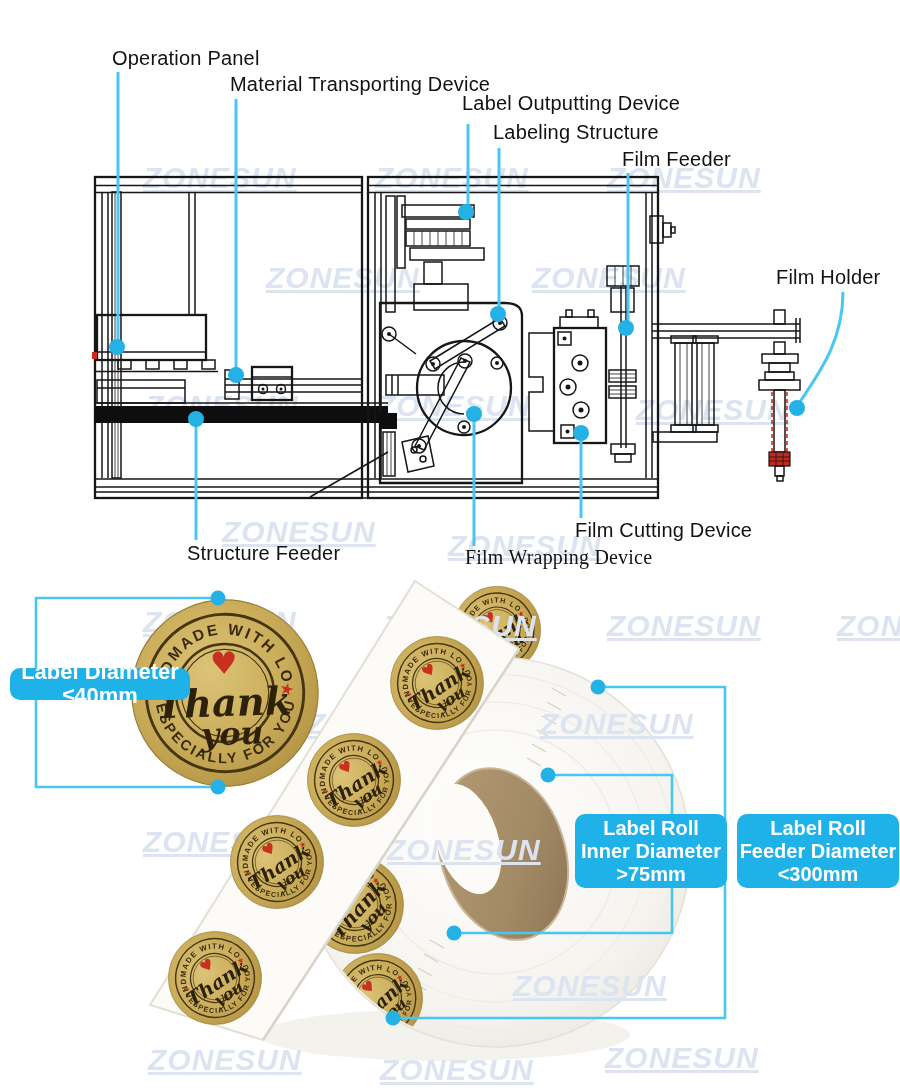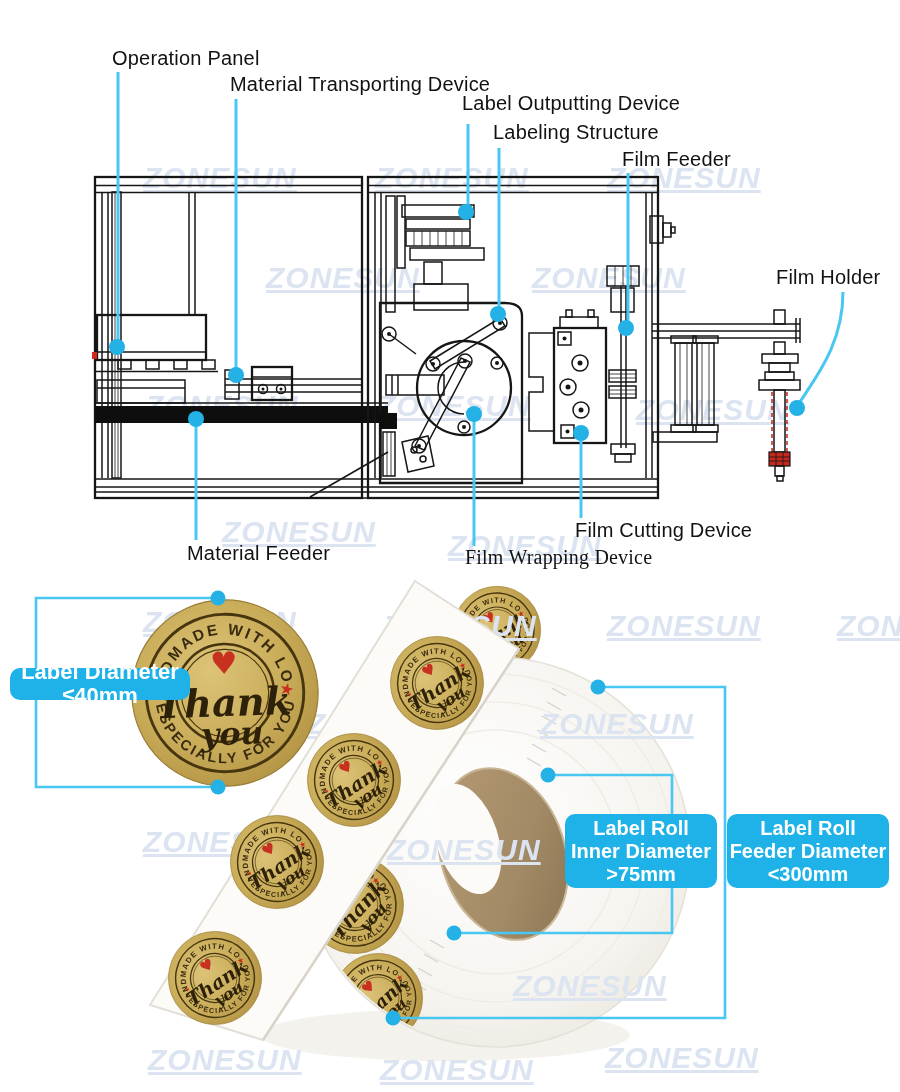--- a/index.html
+++ b/index.html
@@ -4,21 +4,21 @@
 <style>
   html,body{margin:0;padding:0;background:#fff;}
   #stage{position:relative;width:900px;height:1092px;background:#fff;overflow:hidden;
          font-family:"Liberation Sans",sans-serif;}
   #stage svg{position:absolute;left:0;top:0;}
   .mlabel{position:absolute;font-size:20px;color:#121212;white-space:nowrap;letter-spacing:.2px;}
   .spec{position:absolute;background:#1fb2e8;color:#fff;border-radius:10px;
         display:flex;flex-direction:column;justify-content:center;align-items:center;
         text-align:center;font-weight:bold;}
   .spec-large{left:10px;top:668px;width:180px;height:32px;font-size:22px;line-height:24px;}
-  .spec-small{top:814px;width:152px;height:74px;font-size:20px;line-height:23px;}
+  .spec-small{top:814px;width:152px;height:74px;font-size:20px;line-height:23px;margin-left:10px;}
   #spec-inner{left:565px;}
   #spec-outer{left:727px;width:162px;}
   .wm{font-style:italic;font-weight:bold;font-size:30px;fill:#dbe4f0;letter-spacing:1px;
       text-decoration:underline;font-family:"Liberation Sans",sans-serif;}
   .mk{stroke:#161616;fill:none;stroke-width:1.5;}
   .mkthin{stroke:#161616;fill:none;stroke-width:0.8;}
   .mk2{stroke:#161616;fill:none;stroke-width:2.3;}
   .mkfill{fill:#0e0e0e;stroke:none;}
   .pin{fill:#161616;stroke:none;}
   .leader{stroke:#49c6f1;stroke-width:3;fill:none;}
@@ -368,21 +368,21 @@
 </svg>
 
 <div class="mlabel" style="left:112px;top:47px;text-align:right;">Operation Panel</div>
 <div class="mlabel" style="left:230px;top:73px;">Material Transporting Device</div>
 <div class="mlabel" style="left:462px;top:92px;">Label Outputting Device</div>
 <div class="mlabel" style="left:493px;top:121px;">Labeling Structure</div>
 <div class="mlabel" style="left:622px;top:148px;">Film Feeder</div>
 <div class="mlabel" style="left:776px;top:266px;">Film Holder</div>
 <div class="mlabel" style="left:575px;top:519px;">Film Cutting Device</div>
 <div class="mlabel" style="left:465px;top:546px;font-family:Liberation Serif, serif;">Film Wrapping Device</div>
-<div class="mlabel" style="left:187px;top:542px;">Material Feeder</div>
+<div class="mlabel" style="left:187px;top:542px;">Structure Feeder</div>
 
 <div class="spec spec-large" id="spec-diameter">
   <span>Label Diameter</span>
   <span>≤40mm</span>
 </div>
 <div class="spec spec-small" id="spec-inner">
   <span>Label Roll</span>
   <span>Inner Diameter</span>
   <span>&gt;75mm</span>
 </div>

